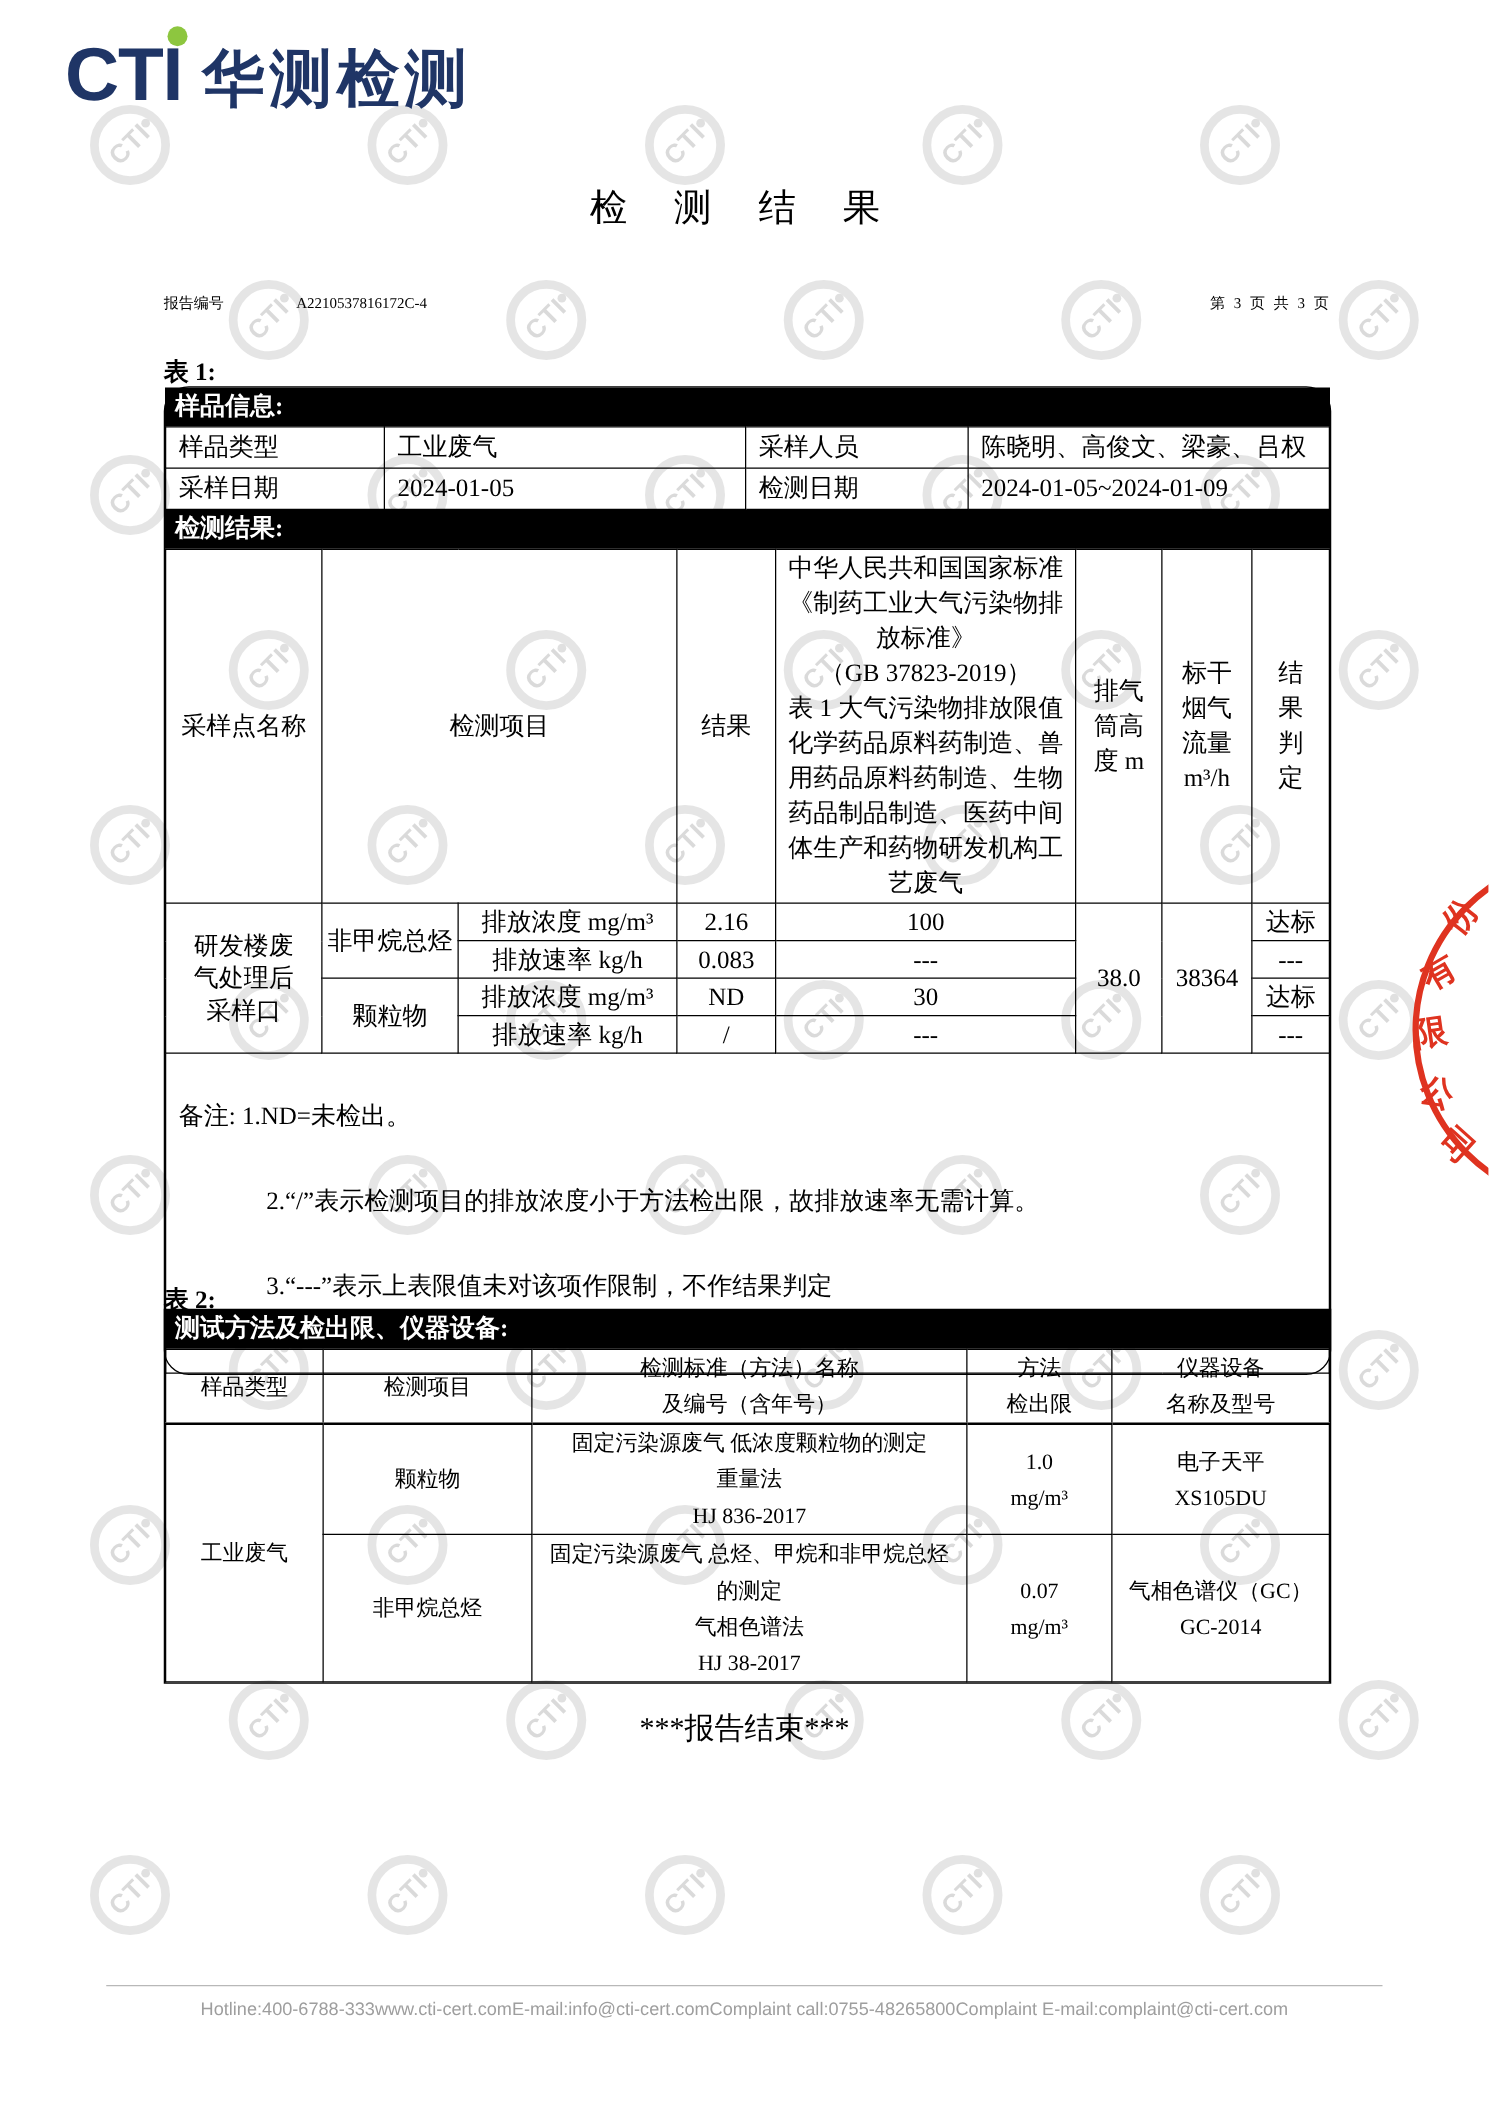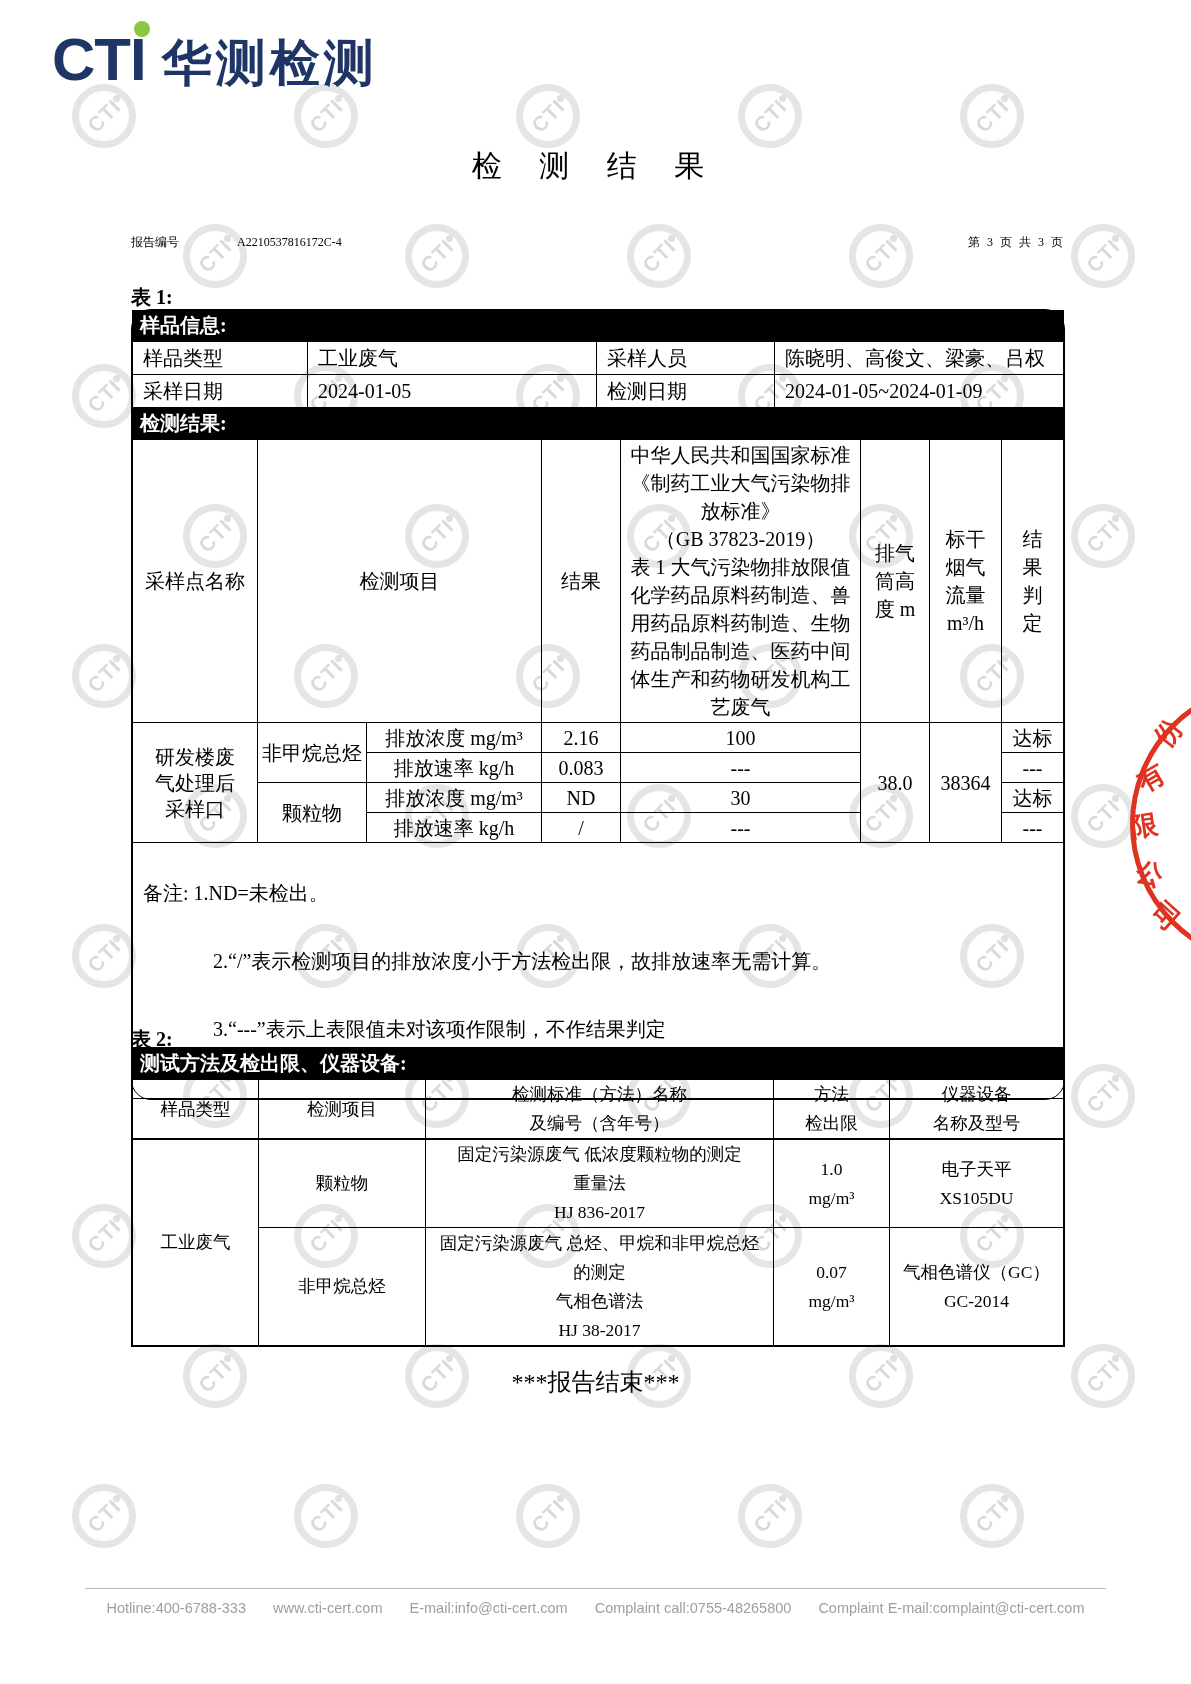--- a/index.html
+++ b/index.html
@@ -54,21 +54,21 @@
   .note-indent{padding-left:70px;}
   
   .t2-table td{line-height:29px;font-size:17.5px;}
   .t2-table .t2-hdr td{height:56px;border-bottom:2.5px solid #000;}
   .t2-r1 td{height:88px;} .t2-r2 td{height:118px;}
   
   .end-text{position:absolute;top:1366px;left:0;width:100%;text-align:center;font-size:24px;}
   
   .footer-line{position:absolute;top:1588px;left:85px;width:1021px;height:1px;background:#b8b8b8;}
   .footer{position:absolute;top:1600px;left:0;width:100%;display:flex;justify-content:center;
-          gap:27px;font-family:"Liberation Sans",sans-serif;font-size:14.5px;color:#9e9e9e;}
+          font-family:"Liberation Sans",sans-serif;font-size:14.5px;color:#9e9e9e;}
   
   .stamp{position:absolute;top:696px;right:0;width:66px;height:258px;overflow:hidden;z-index:2;}
   .stamp-circle{position:absolute;left:5px;top:-14px;width:284px;height:284px;box-sizing:border-box;
                 border:5px solid #df3320;border-radius:50%;}
   .stamp-ch{position:absolute;color:#df3320;font-weight:bold;font-size:27px;line-height:27px;}
   .stamp-ch:nth-of-type(2){top:24px;left:30px;transform:rotate(-52deg);}
   .stamp-ch:nth-of-type(3){top:69px;left:13px;transform:rotate(-30deg);}
   .stamp-ch:nth-of-type(4){top:117px;left:6px;transform:rotate(-8deg);}
   .stamp-ch:nth-of-type(5){top:165px;left:11px;transform:rotate(16deg);}
   .stamp-ch:nth-of-type(6){top:207px;left:27px;transform:rotate(42deg);}

